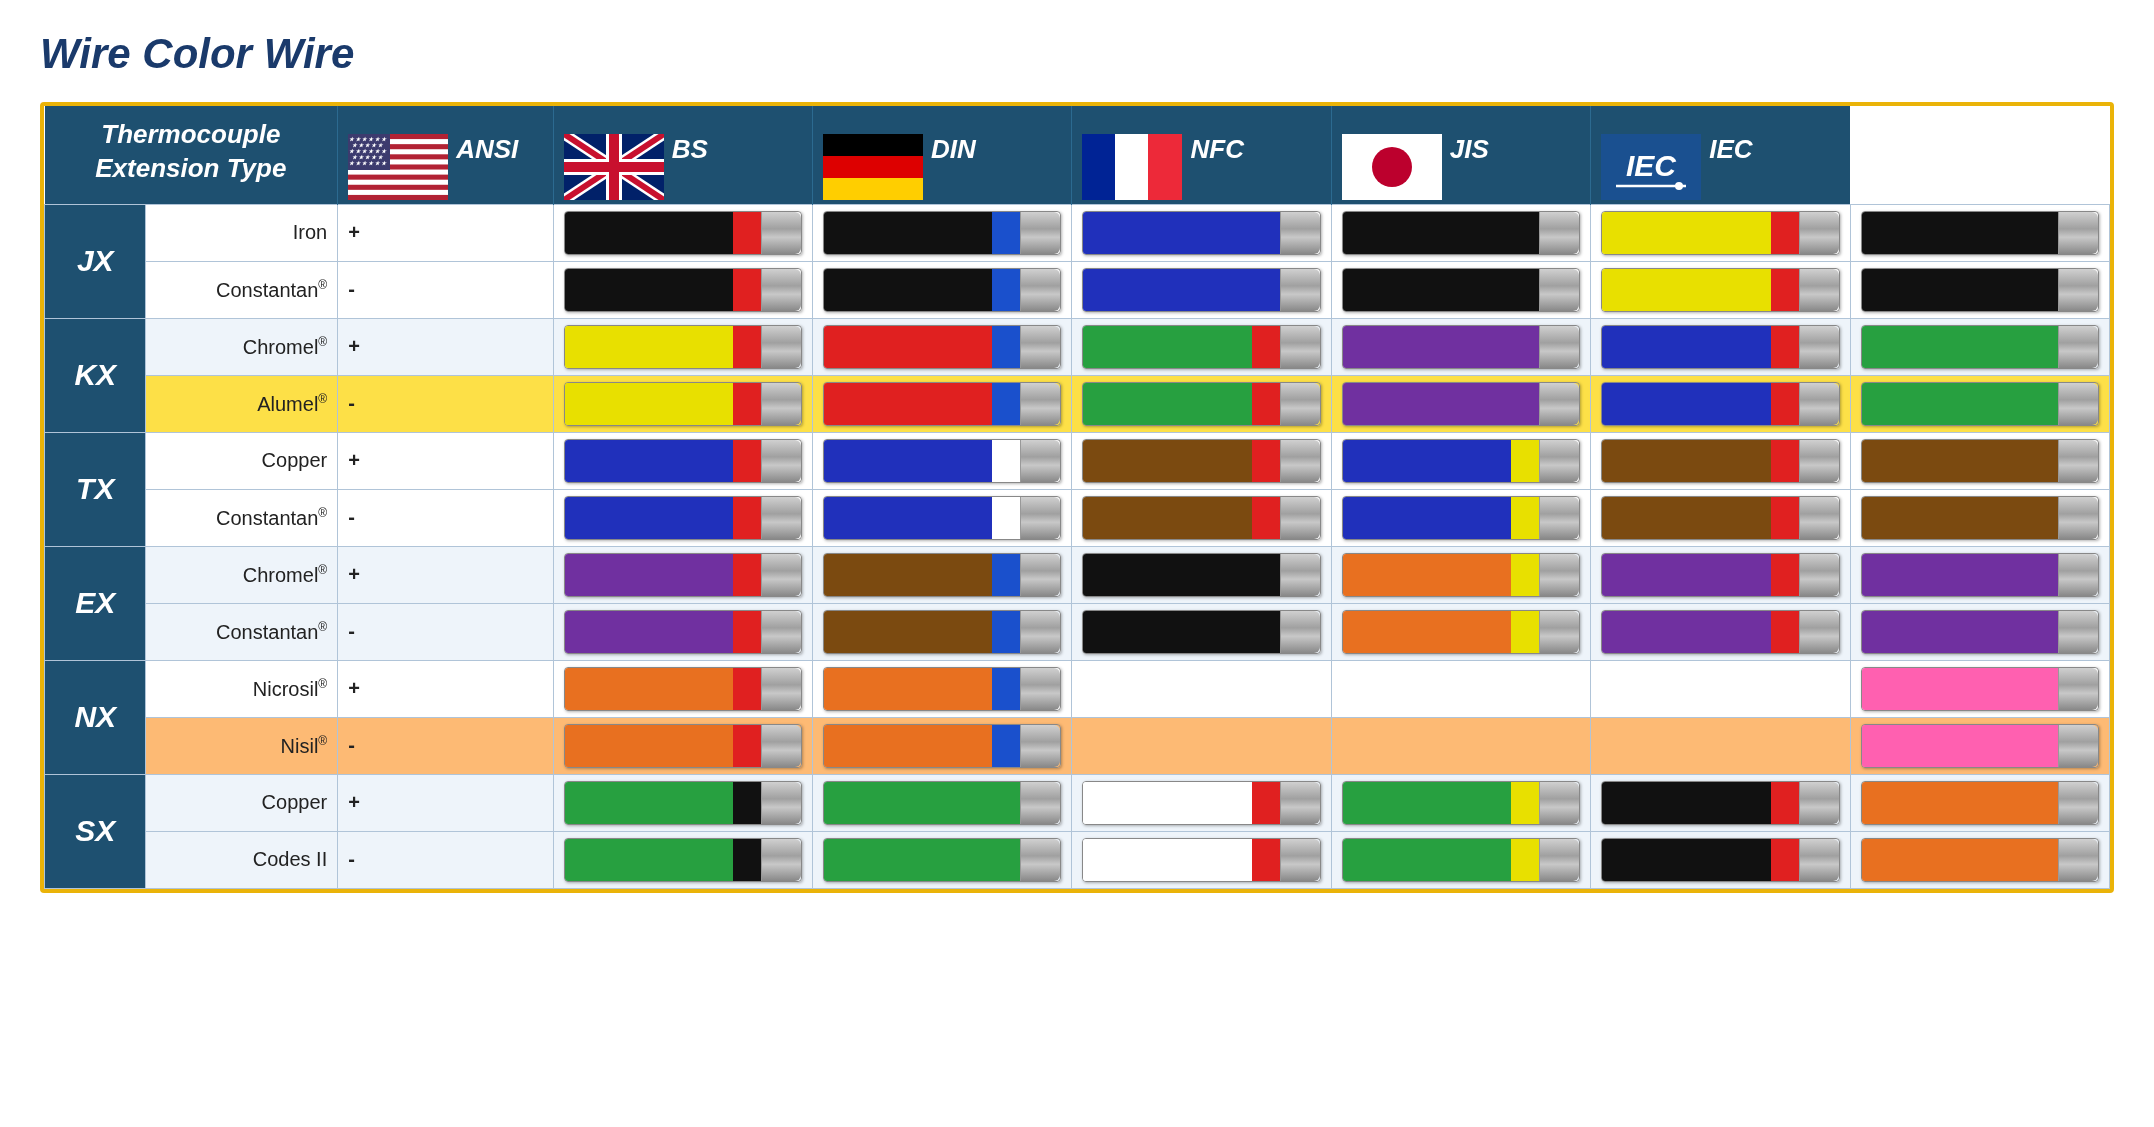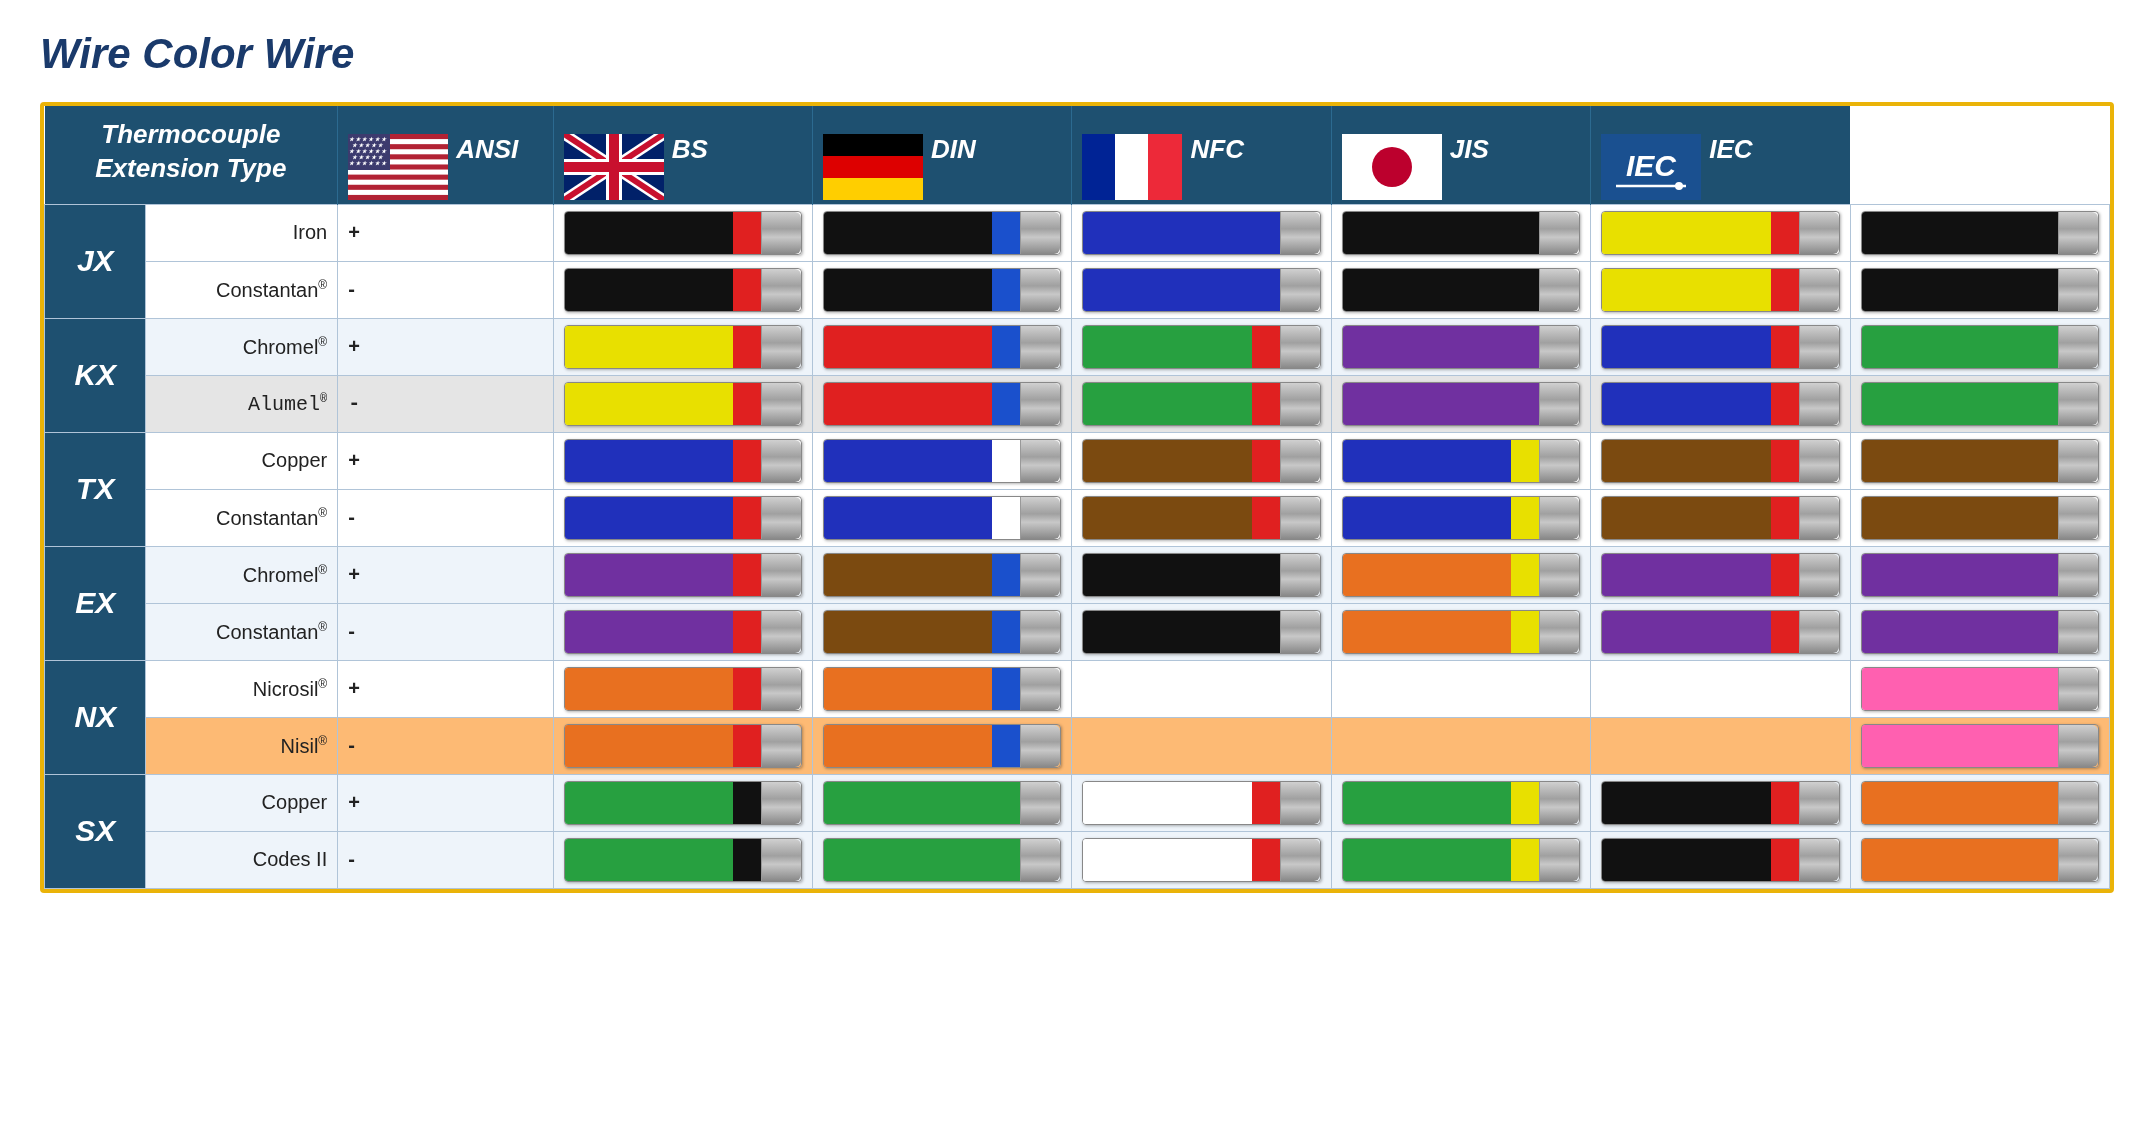--- a/index.html
+++ b/index.html
@@ -352,21 +352,21 @@
               <div class="wire-connector"></div>
             </div>
           </td>
           <td class="wire-cell">
             <div class="wire" style="border: 1px solid #888;">
               <div class="wire-main" style="background:#27a040;"></div>
               <div class="wire-connector"></div>
             </div>
           </td>
         </tr>
-        <tr class="data-row" style="background: #e5e5e5; font-family: Liberation Mono, monospace;">
+        <tr class="data-row" style="background: #fde047;">
           <td class="material-cell">Alumel<sup>®</sup></td>
           <td class="sign-cell">-</td>
           <td class="wire-cell">
             <div class="wire" style="border: 1px solid #888;">
               <div class="wire-main" style="background:#e8e000;"></div>
               <div class="wire-band" style="background:#e02020;"></div>
               <div class="wire-connector"></div>
             </div>
           </td>
           <td class="wire-cell">

